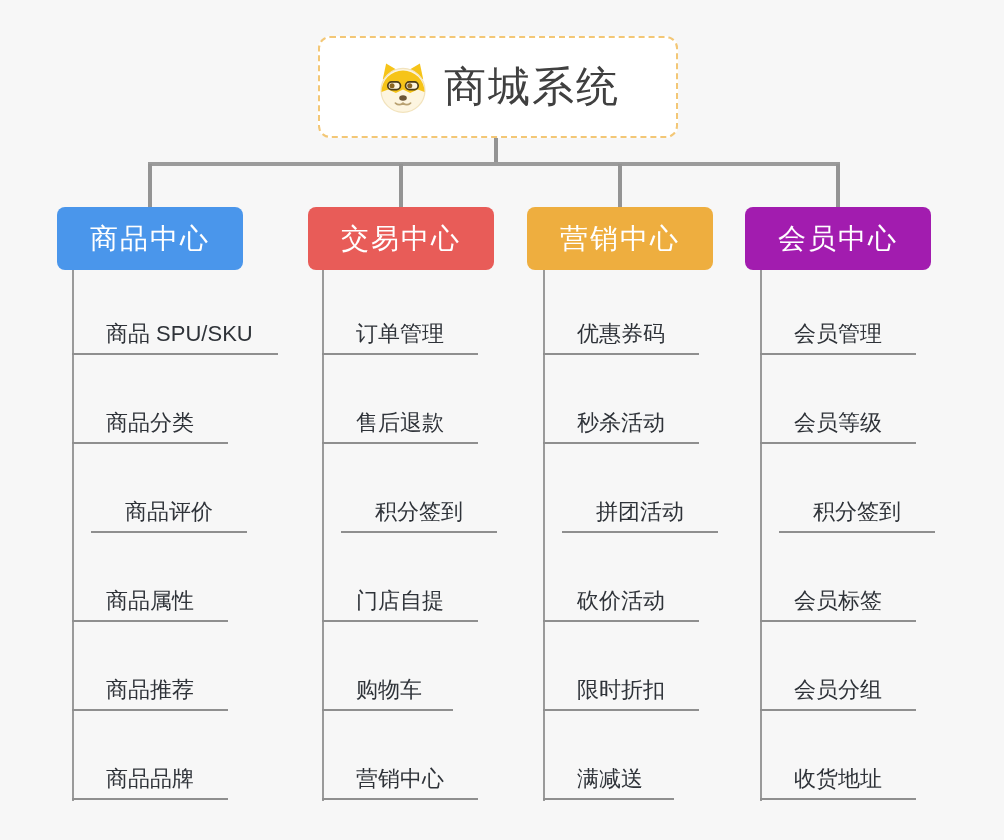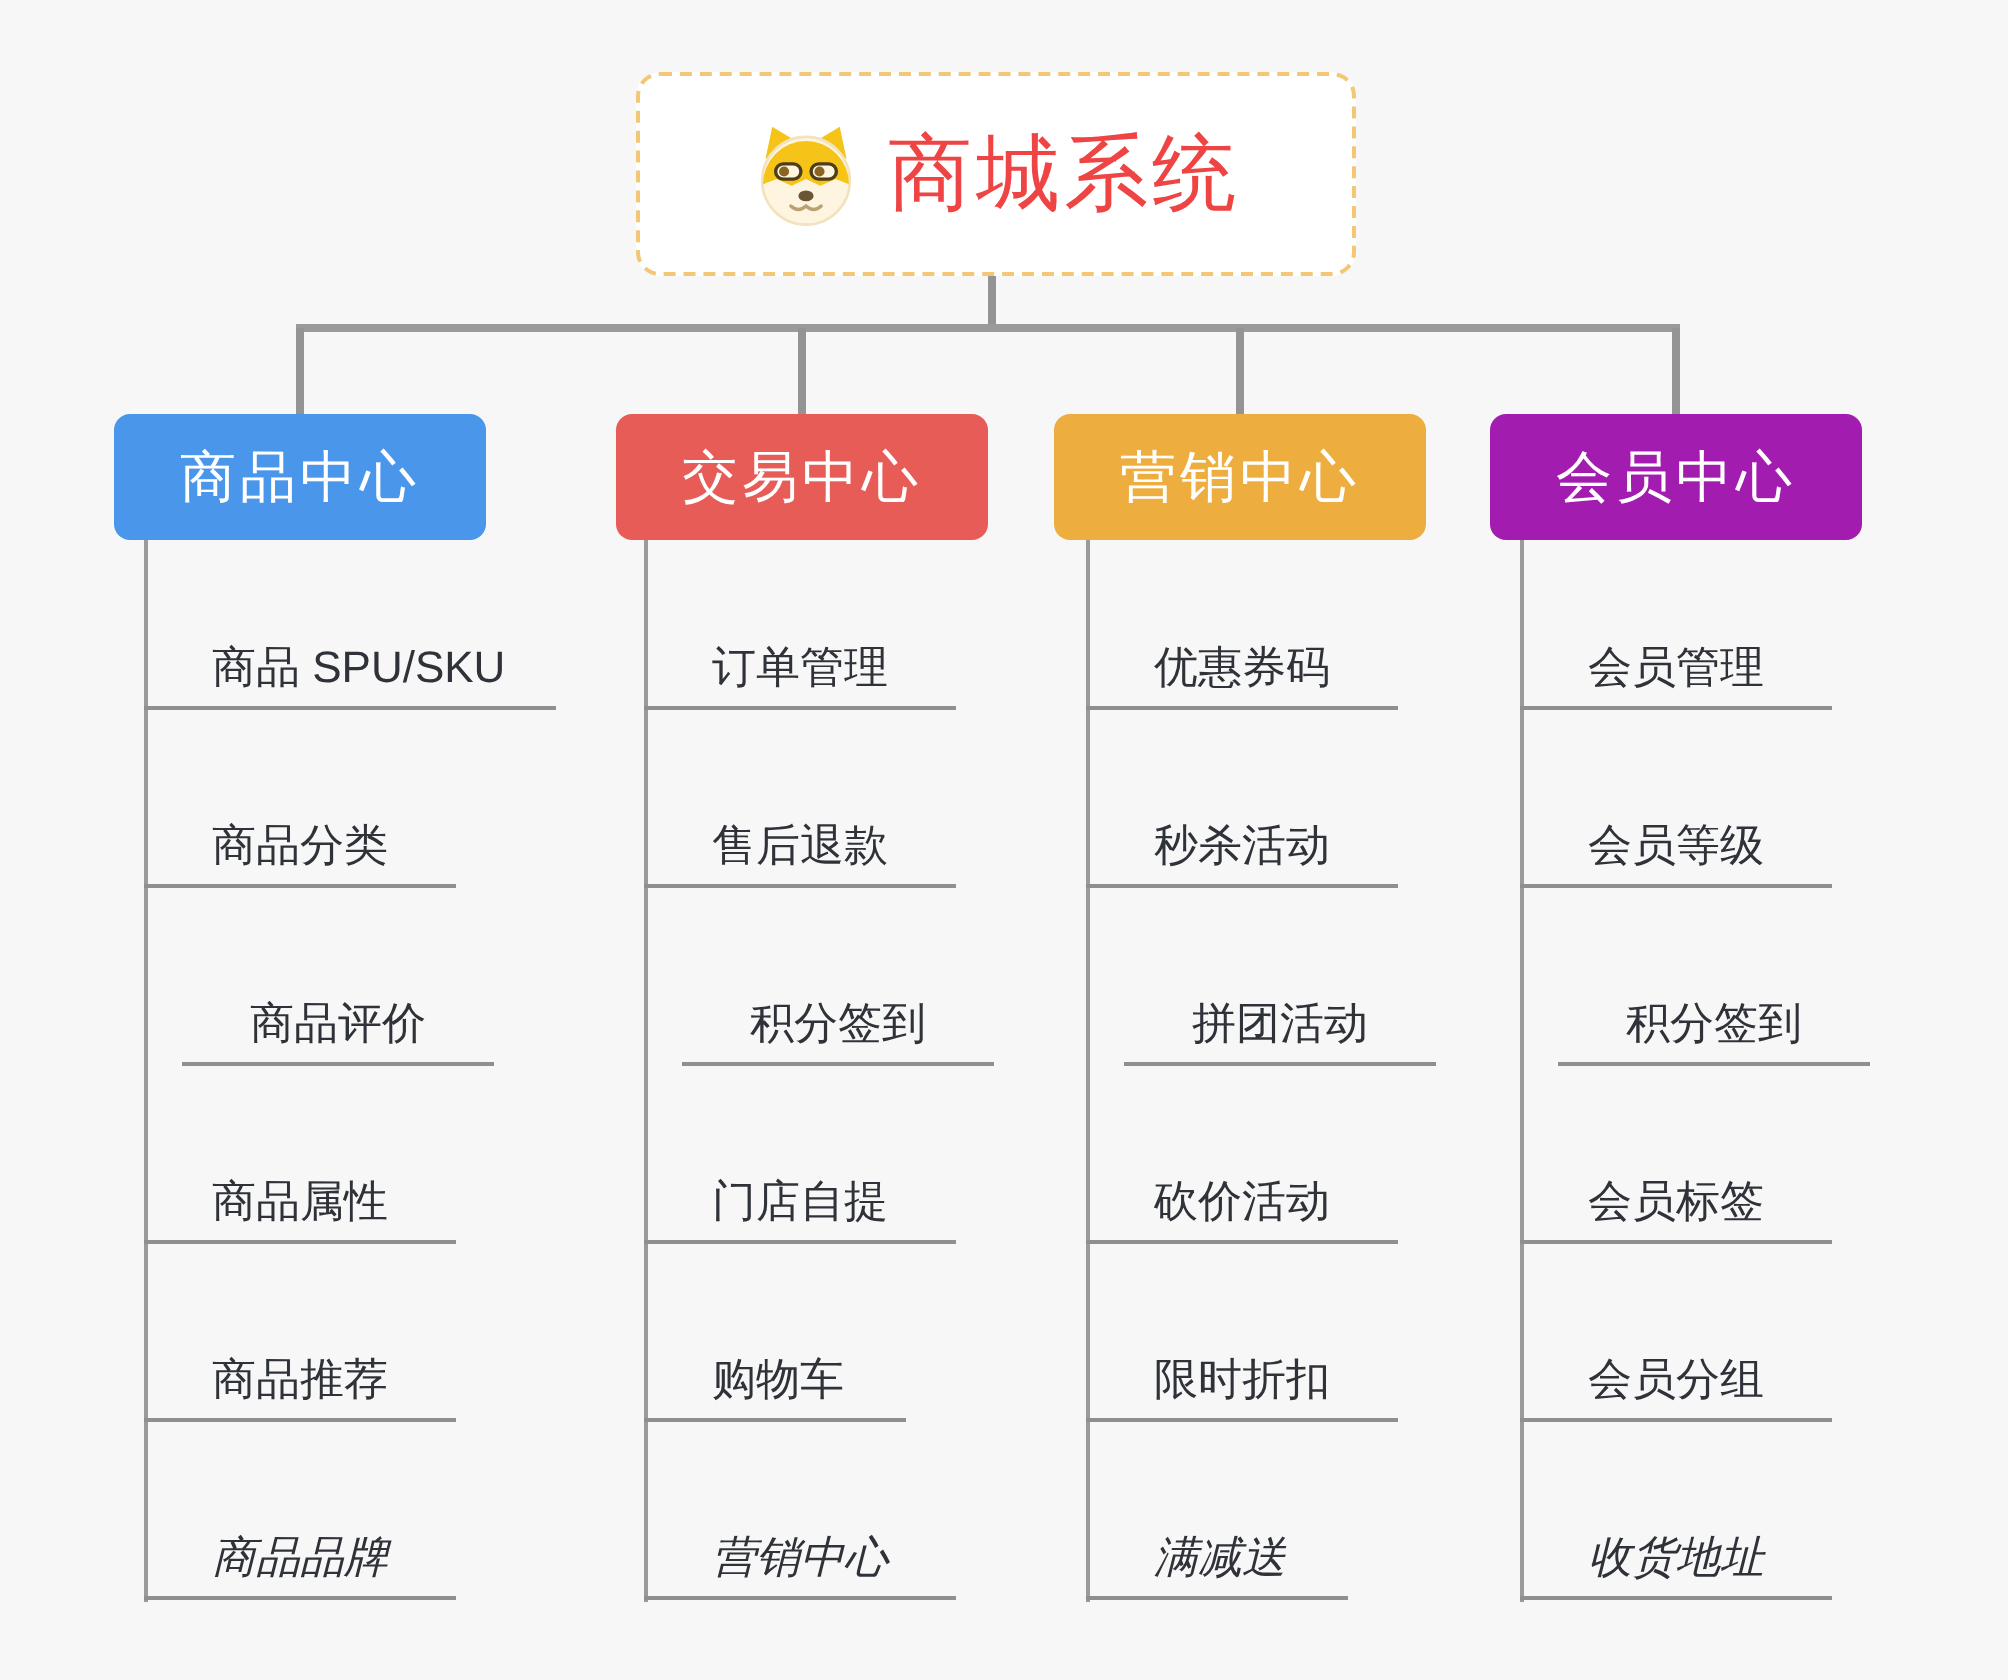--- a/index.html
+++ b/index.html
@@ -21,21 +21,21 @@
     border: 2px dashed #f3c776;
     border-radius: 12px;
     display: flex;
     align-items: center;
     justify-content: center;
     cursor: pointer;
   }
   .root-node .logo { width: 54px; height: 54px; flex: 0 0 auto; }
   .root-node .root-title {
     font-size: 42px;
-    color: #ef4444;
+    color: #404040;
     margin-left: 14px;
     letter-spacing: 2px;
     white-space: nowrap;
   }
 
   
   .line { position: absolute; background: #949494; }
   .root-stem { left: 494px; top: 138px; width: 4px; height: 26px; }
   .bus { left: 148px; top: 162px; width: 692px; height: 4px; background: #9b9b9b; }
   .drop { top: 164px; width: 4px; height: 44px; }
@@ -85,21 +85,21 @@
   .item.short { width: 131px; }
   .item.c1 { left: 72px; }
   .item.c2 { left: 322px; }
   .item.c3 { left: 543px; }
   .item.c4 { left: 760px; }
   .item.r1 { top: 323px; }
   .item.r2 { top: 412px; }
   .item.r3 { top: 501px; margin-left: 19px; }
   .item.r4 { top: 590px; }
   .item.r5 { top: 679px; }
-  .item.r6 { top: 768px; font-style: italic; }
+  .item.r6 { top: 768px; }
 </style>
 </head>
 <body>
 
 <div id="canvas">
 
   <div class="line root-stem"></div>
   <div class="line bus"></div>
   <div class="line drop c1"></div>
   <div class="line drop c2"></div>

